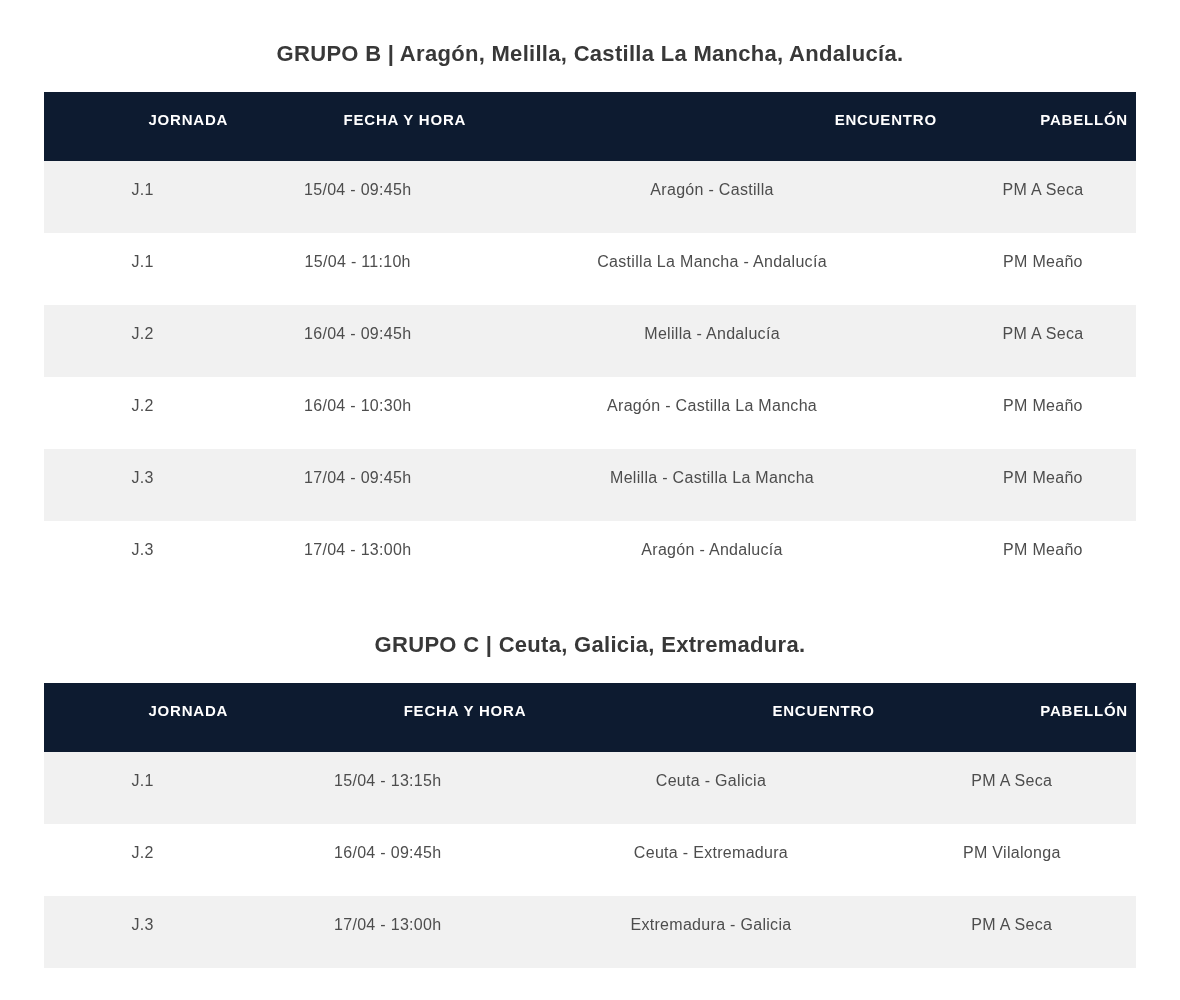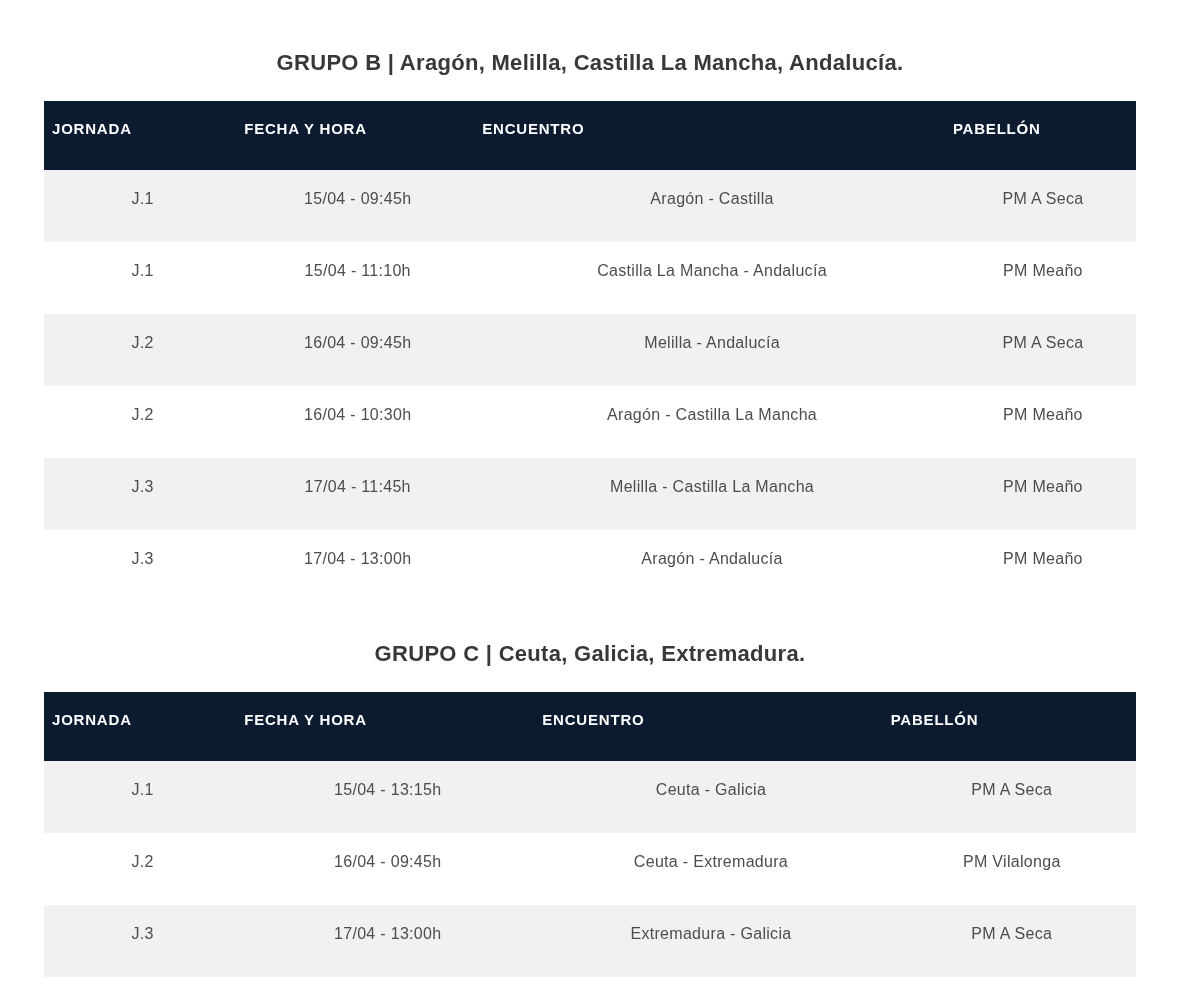--- a/index.html
+++ b/index.html
@@ -20,21 +20,21 @@
   }
   body {
     width: 1180px;
     height: 1000px;
     overflow: hidden;
   }
   .wrap {
     padding: 38px 44px 0 44px;
   }
   .group-title {
-    margin: 13px 0 26px 0;
+    margin: 4px 0 26px 0;
     text-align: center;
     font-size: 22px;
     line-height: 24px;
     font-weight: bold;
     letter-spacing: 0.3px;
     color: var(--title-text);
   }
   .group + .group {
     margin-top: 40px;
   }
@@ -52,23 +52,23 @@
   table.t1 col.c1 { width: 17.6%; }
   table.t1 col.c2 { width: 27.3%; }
   table.t1 col.c3 { width: 31.9%; }
   table.t1 col.c4 { width: 23.2%; }
   table.schedule-table th {
     background: var(--header-bg);
     color: var(--header-text);
     font-size: 15px;
     font-weight: bold;
     letter-spacing: 0.8px;
-    text-align: left;
+    text-align: right;
     vertical-align: top;
-    padding: 19px 8px 33px 8px;
+    padding: 19px 8px 33px 16px;
   }
   table.schedule-table td {
     font-size: 16px;
     color: var(--cell-text);
     letter-spacing: 0.3px;
     text-align: center;
     vertical-align: top;
     padding: 20px 8px 34px 13px;
     white-space: nowrap;
     overflow: hidden;
@@ -118,21 +118,21 @@
             <td>PM A Seca</td>
           </tr>
           <tr>
             <td>J.2</td>
             <td>16/04 - 10:30h</td>
             <td>Aragón - Castilla La Mancha</td>
             <td>PM Meaño</td>
           </tr>
           <tr>
             <td>J.3</td>
-            <td>17/04 - 11:45h</td>
+            <td>17/04 - 09:45h</td>
             <td>Melilla - Castilla La Mancha</td>
             <td>PM Meaño</td>
           </tr>
           <tr>
             <td>J.3</td>
             <td>17/04 - 13:00h</td>
             <td>Aragón - Andalucía</td>
             <td>PM Meaño</td>
           </tr>
         </tbody>

